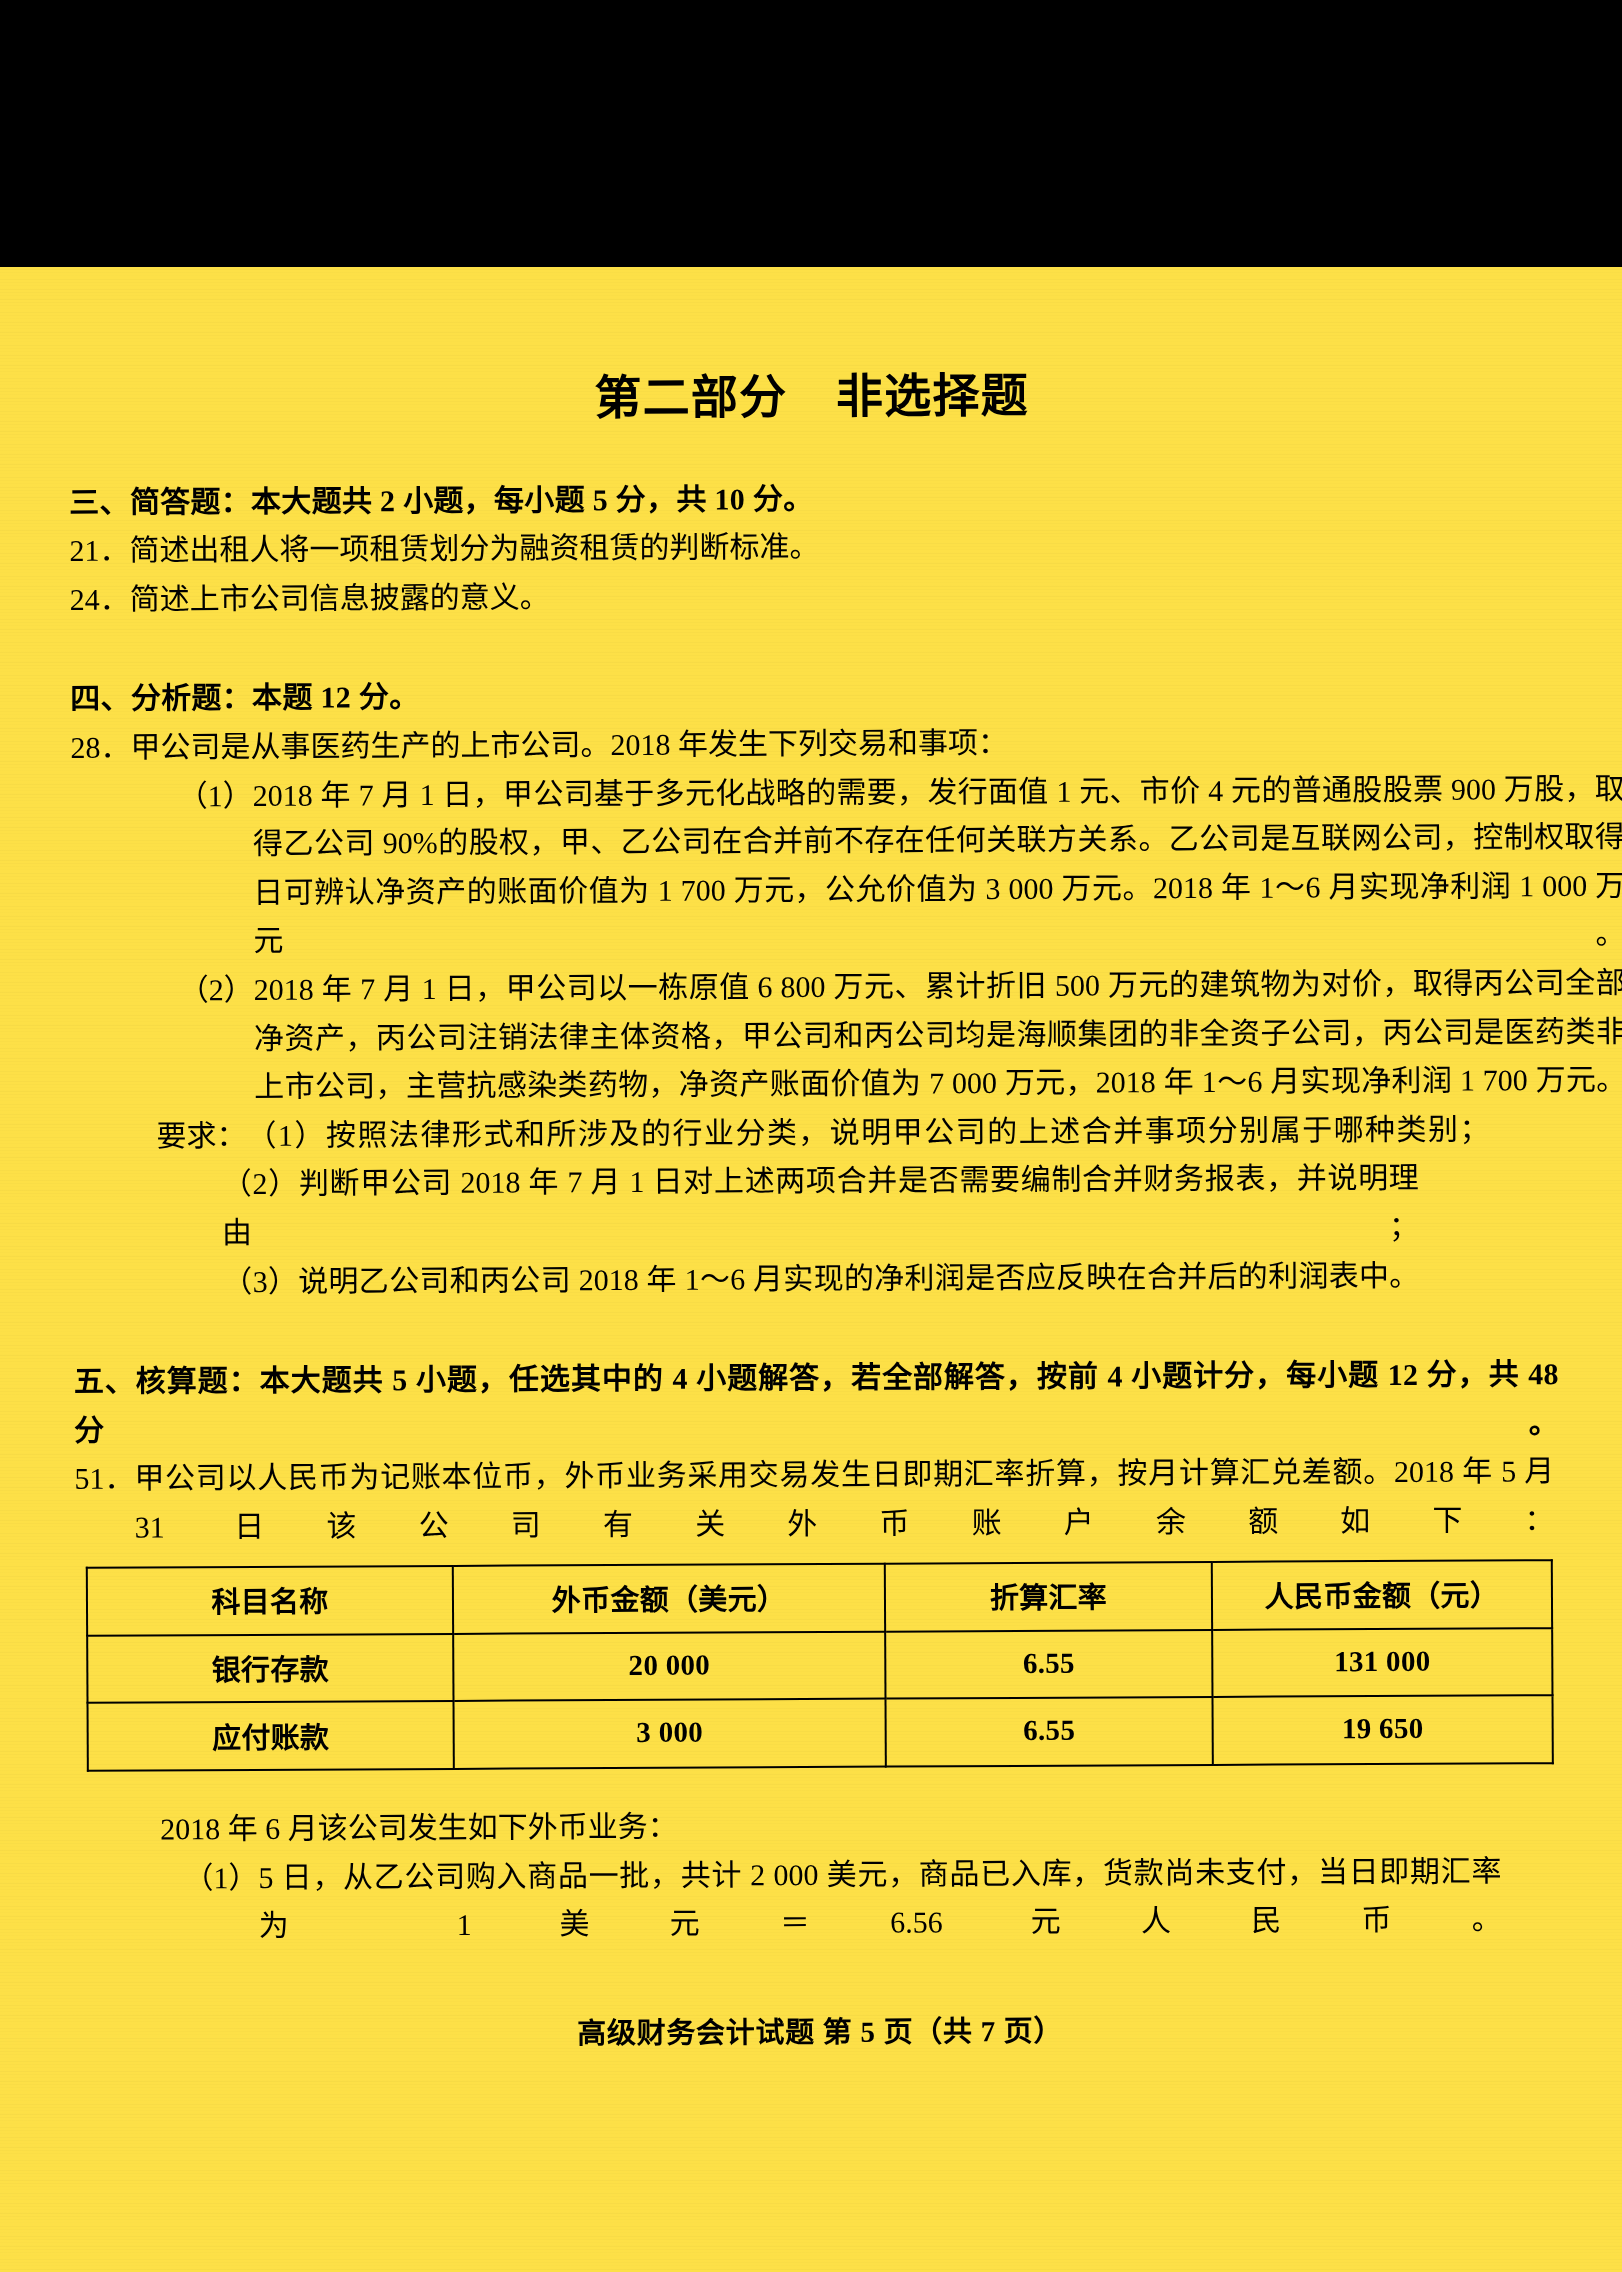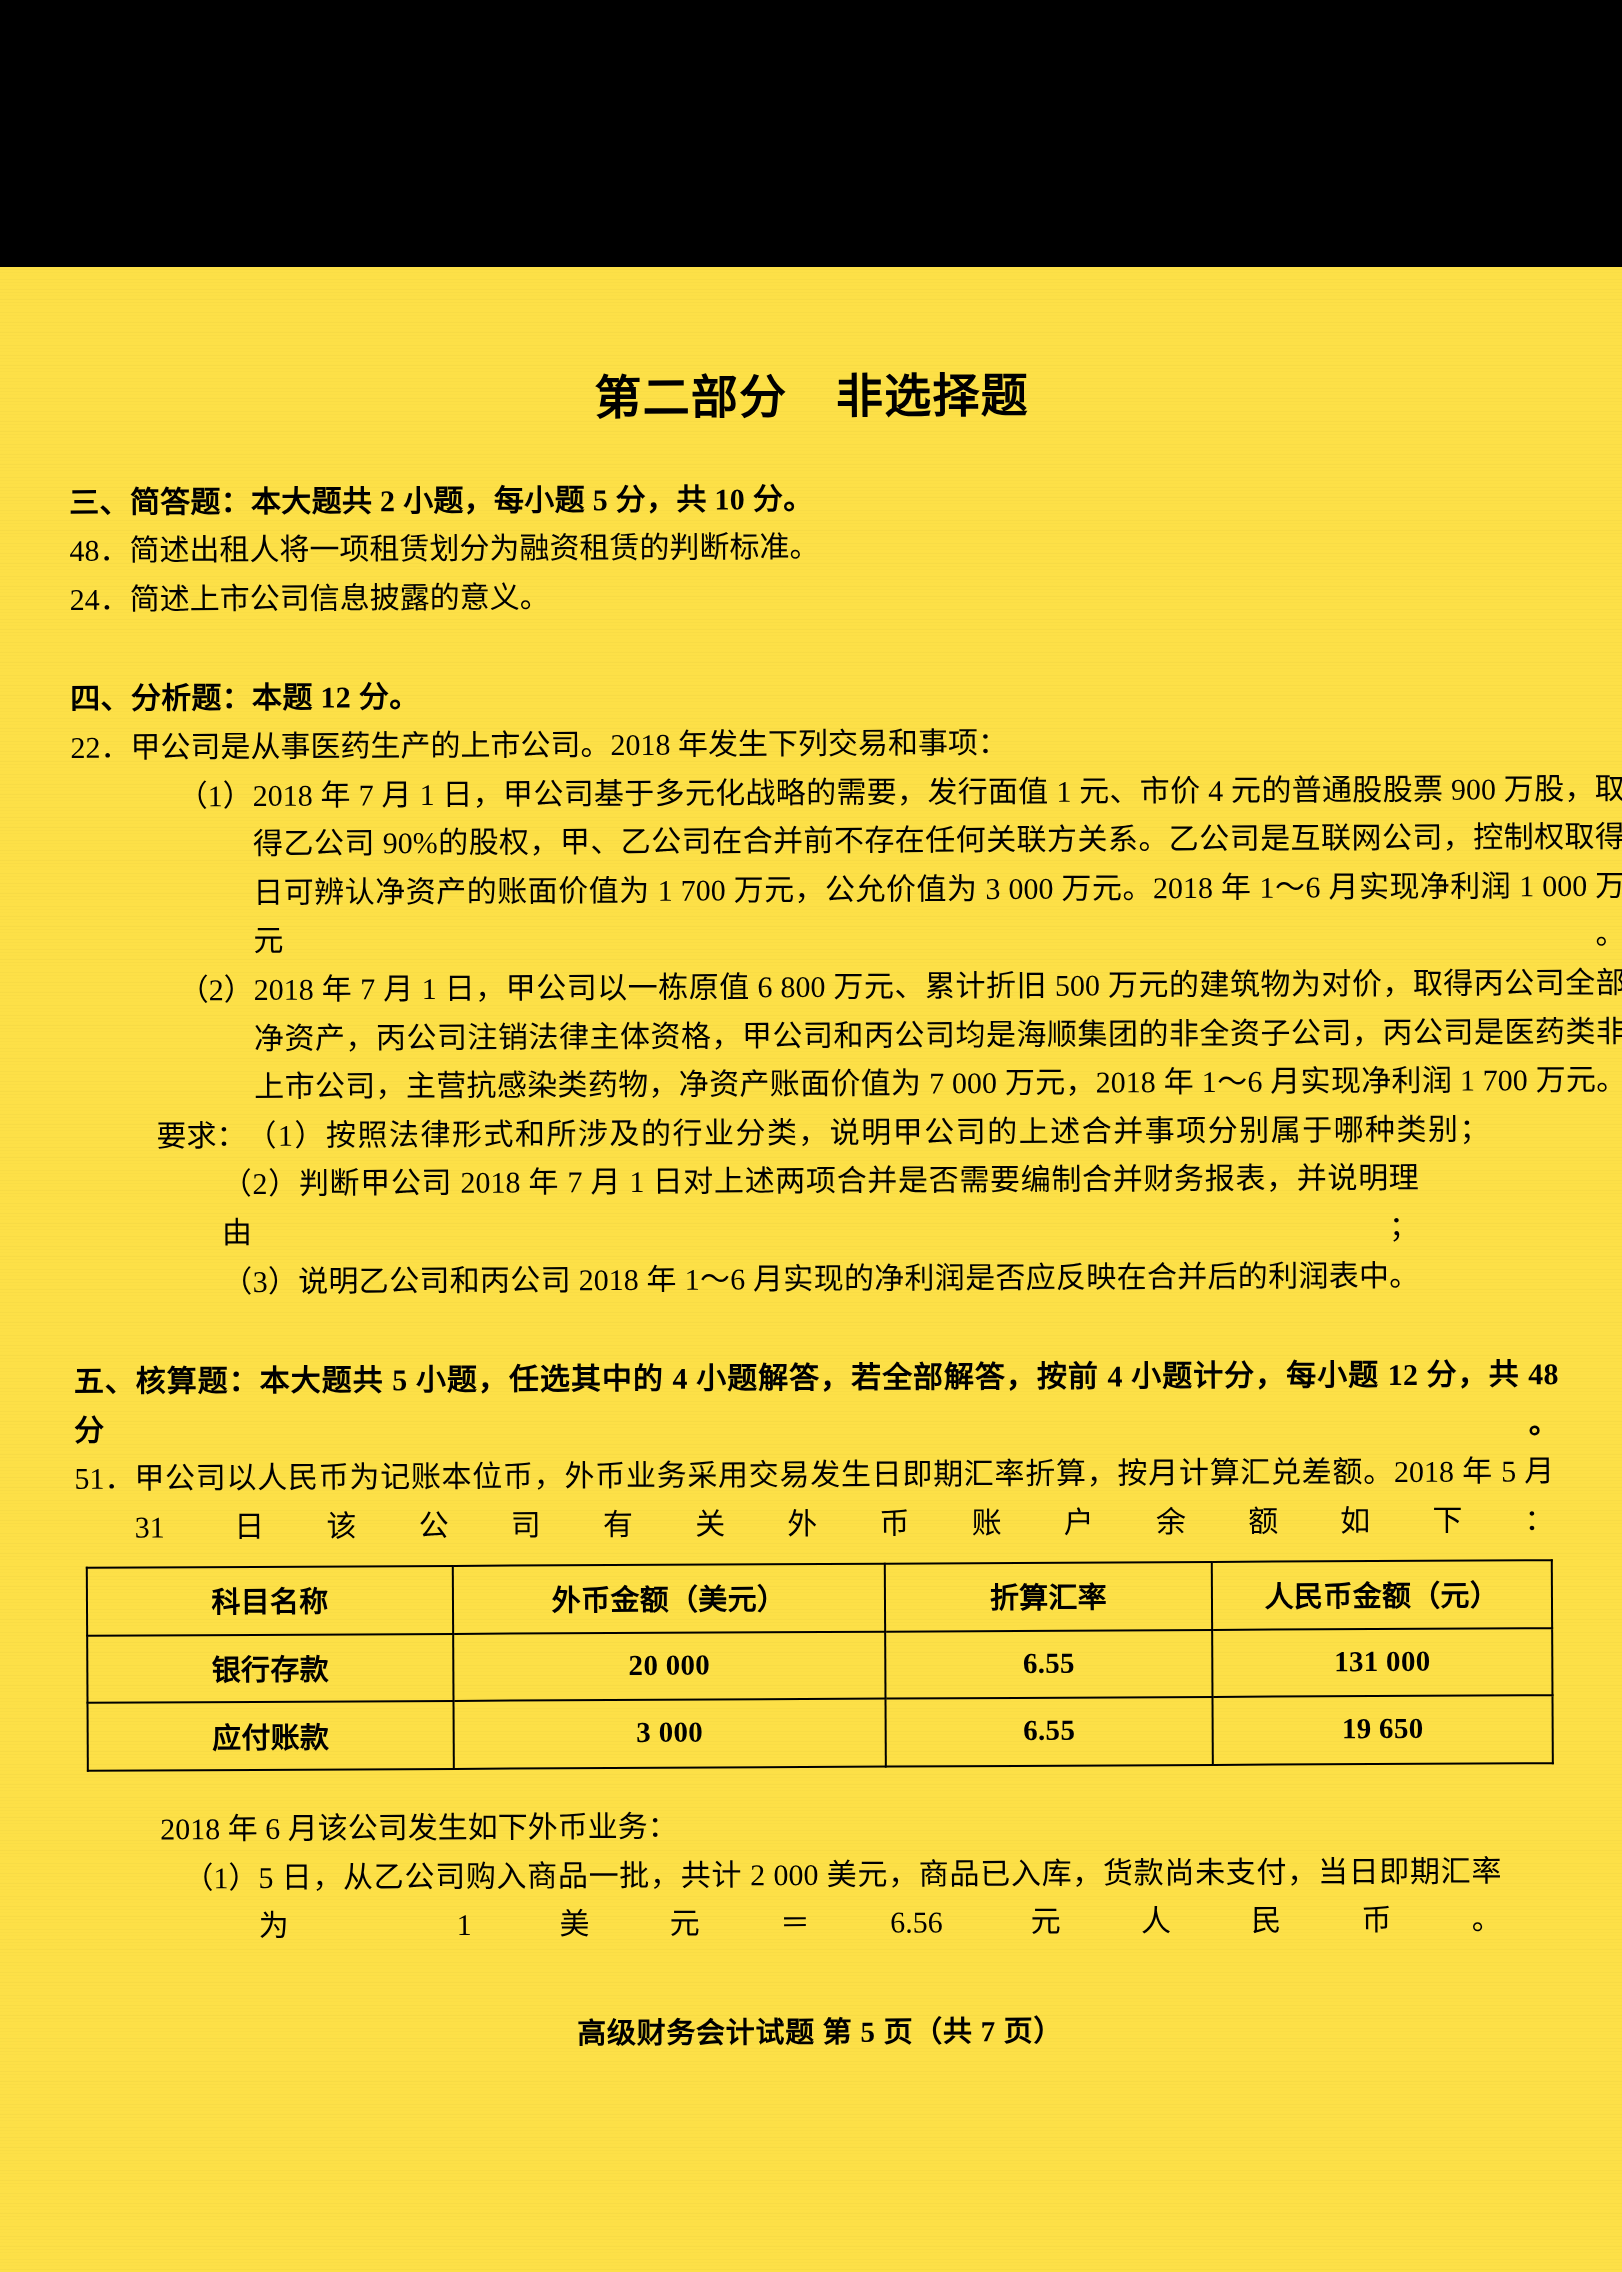--- a/index.html
+++ b/index.html
@@ -157,37 +157,37 @@
   <div class="content tilt">
 
     <div class="doc-title">第二部分　非选择题</div>
 
     <div class="gap-lg"></div>
 
     <div class="block">
       <div class="sec-head L-sec">三、简答题：本大题共 2 小题，每小题 5 分，共 10 分。</div>
 
       <div class="num-item L-item">
-        <span class="marker">48．</span>
+        <span class="marker">21．</span>
         <span class="body">简述出租人将一项租赁划分为融资租赁的判断标准。</span>
       </div>
 
       <div class="num-item L-item">
         <span class="marker">24．</span>
         <span class="body">简述上市公司信息披露的意义。</span>
       </div>
     </div>
 
     <div class="gap-lg"></div>
 
     <div class="block">
       <div class="sec-head L-sec">四、分析题：本题 12 分。</div>
 
       <div class="num-item L-item">
-        <span class="marker">22．</span>
+        <span class="marker">28．</span>
         <span class="body">甲公司是从事医药生产的上市公司。2018 年发生下列交易和事项：</span>
       </div>
 
       <div class="num-item L-sub justify">
         <span class="marker">（1）</span>
         <span class="body">
             <p class="full">2018 年 7 月 1 日，甲公司基于多元化战略的需要，发行面值 1 元、市价 4 元的普通股股票 900 万股，取得乙公司 90%的股权，甲、乙公司在合并前不存在任何关联方关系。乙公司是互联网公司，控制权取得日可辨认净资产的账面价值为 1 700 万元，公允价值为 3 000 万元。2018 年 1～6 月实现净利润 1 000 万元。</p>
           </span>
       </div>
 

